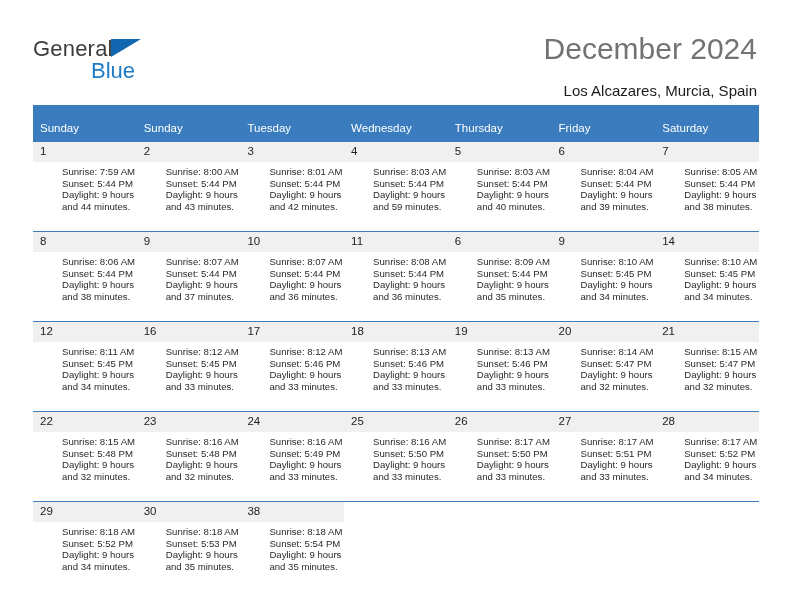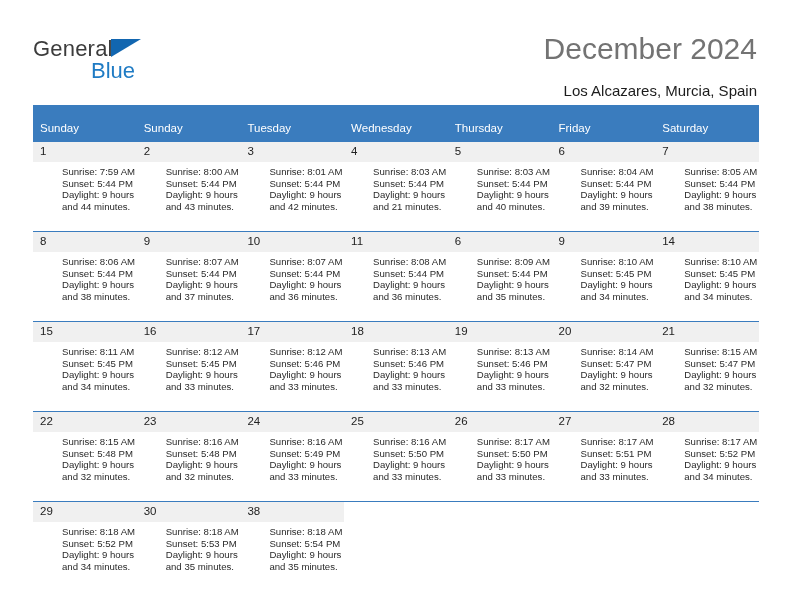--- a/index.html
+++ b/index.html
@@ -197,21 +197,21 @@
               <div>Daylight: 9 hours</div>
               <div>and 42 minutes.</div>
             </div>
           </td>
           <td class="day-cell">
             <div class="daynum-band">4</div>
             <div class="details">
               <div>Sunrise: 8:03 AM</div>
               <div>Sunset: 5:44 PM</div>
               <div>Daylight: 9 hours</div>
-              <div>and 21 minutes.</div>
+              <div>and 59 minutes.</div>
             </div>
           </td>
           <td class="day-cell">
             <div class="daynum-band">5</div>
             <div class="details">
               <div>Sunrise: 8:03 AM</div>
               <div>Sunset: 5:44 PM</div>
               <div>Daylight: 9 hours</div>
               <div>and 40 minutes.</div>
             </div>
@@ -295,21 +295,21 @@
             <div class="details">
               <div>Sunrise: 8:10 AM</div>
               <div>Sunset: 5:45 PM</div>
               <div>Daylight: 9 hours</div>
               <div>and 34 minutes.</div>
             </div>
           </td>
         </tr>
         <tr class="week">
           <td class="day-cell">
-            <div class="daynum-band">15</div>
+            <div class="daynum-band">12</div>
             <div class="details">
               <div>Sunrise: 8:11 AM</div>
               <div>Sunset: 5:45 PM</div>
               <div>Daylight: 9 hours</div>
               <div>and 34 minutes.</div>
             </div>
           </td>
           <td class="day-cell">
             <div class="daynum-band">16</div>
             <div class="details">

